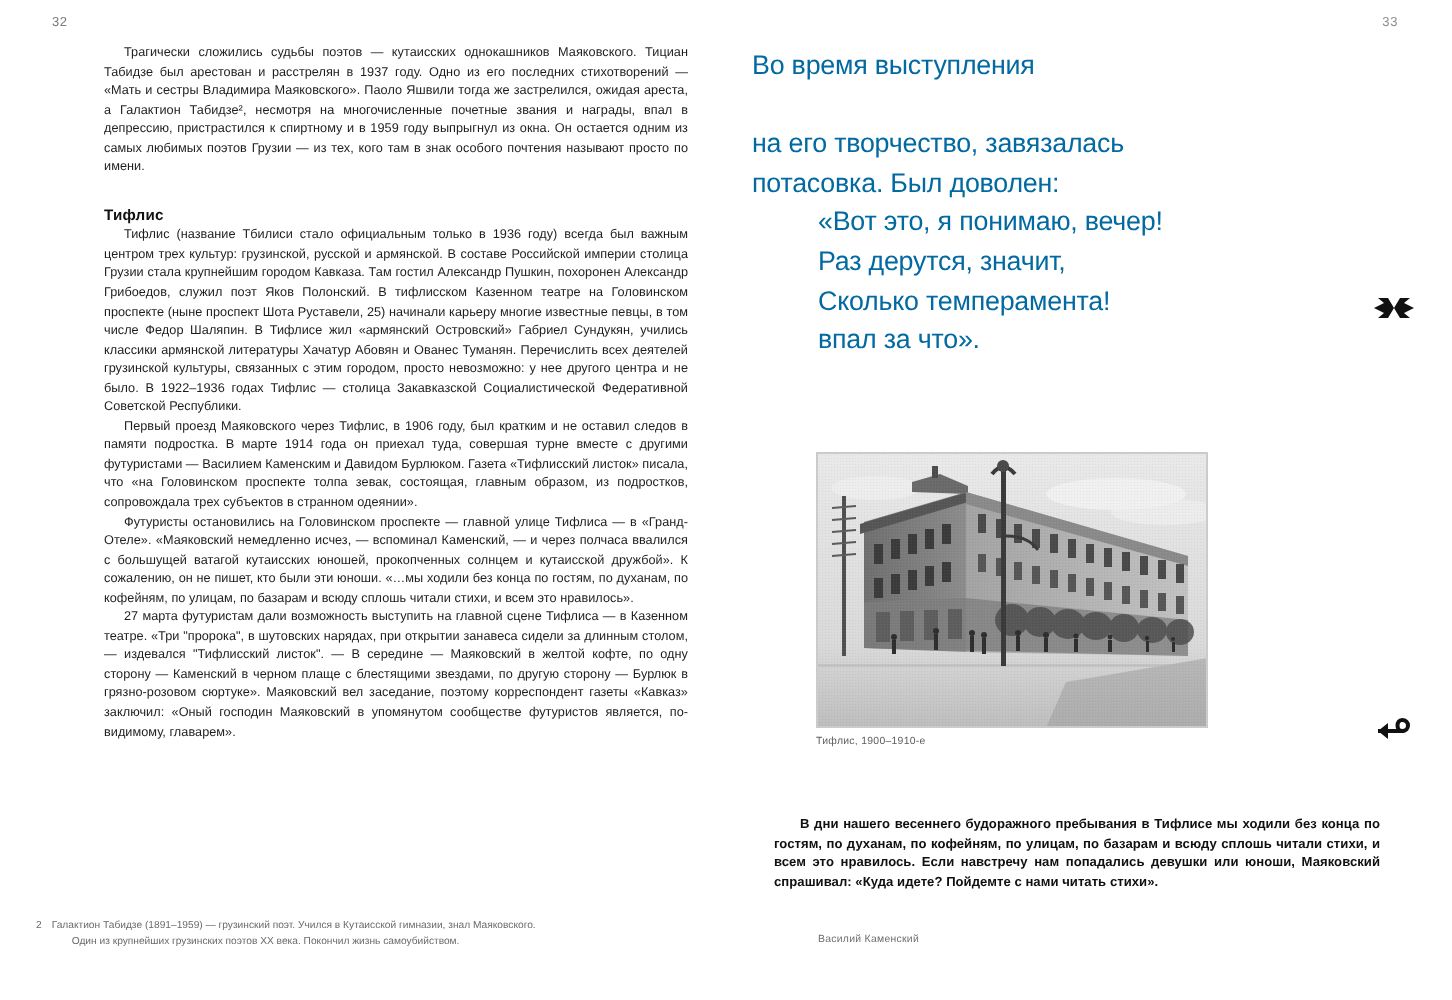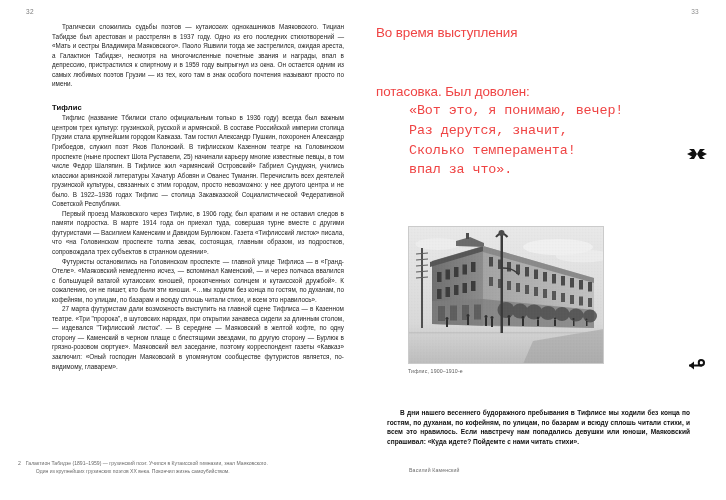--- a/index.html
+++ b/index.html
@@ -108,27 +108,26 @@
     letter-spacing: 0.3px;
   }
 
   .pull-quote {
     position: absolute;
     left: 13px;
     top: 23px;
     width: 300px;
     font-size: 13.4px;
     line-height: 19.6px;
-    color: #ef4444;
+    color: #0369a1;
     letter-spacing: -0.1px;
   }
   .pull-quote .verse {
     display: block;
     padding-left: 33px;
-    font-family: Liberation Mono, monospace;
   }
 
   .figure {
     position: absolute;
     left: 45px;
     top: 226px;
     width: 196px;
     height: 138px;
   }
   .figure .photo {
@@ -217,21 +216,21 @@
     </div>
   </div>
 
   <div class="page-right">
 
     <div class="folio-right">33</div>
 
     <div class="pull-quote">
       <span>Во время выступления</span><br>
       <br>
-      <br>
+      <span>на его творчество, завязалась</span><br>
       <span>потасовка. Был доволен:</span><br>
       <span class="verse">«Вот это, я понимаю, вечер!</span>
       <span class="verse">Раз дерутся, значит,</span>
       <span class="verse">Сколько темперамента!</span>
       <span class="verse">впал за что».</span>
     </div>
 
     <div class="glyph glyph-swirl">
       <svg width="22" height="12" viewBox="0 0 44 24" xmlns="http://www.w3.org/2000/svg">
         <g fill="#111">

